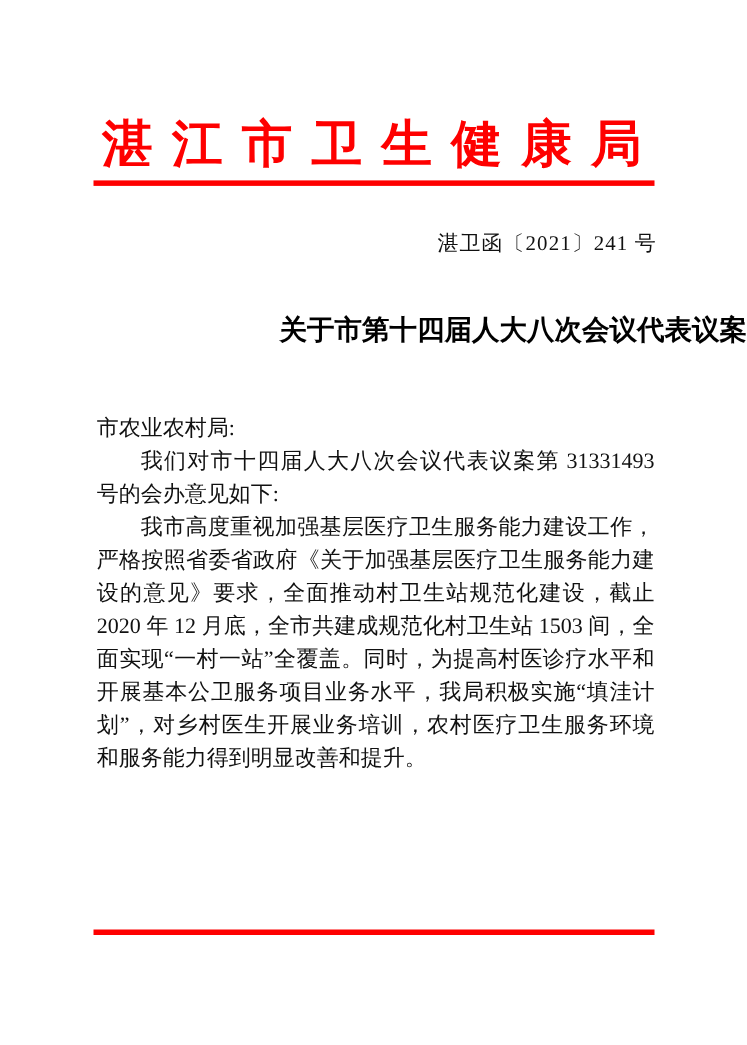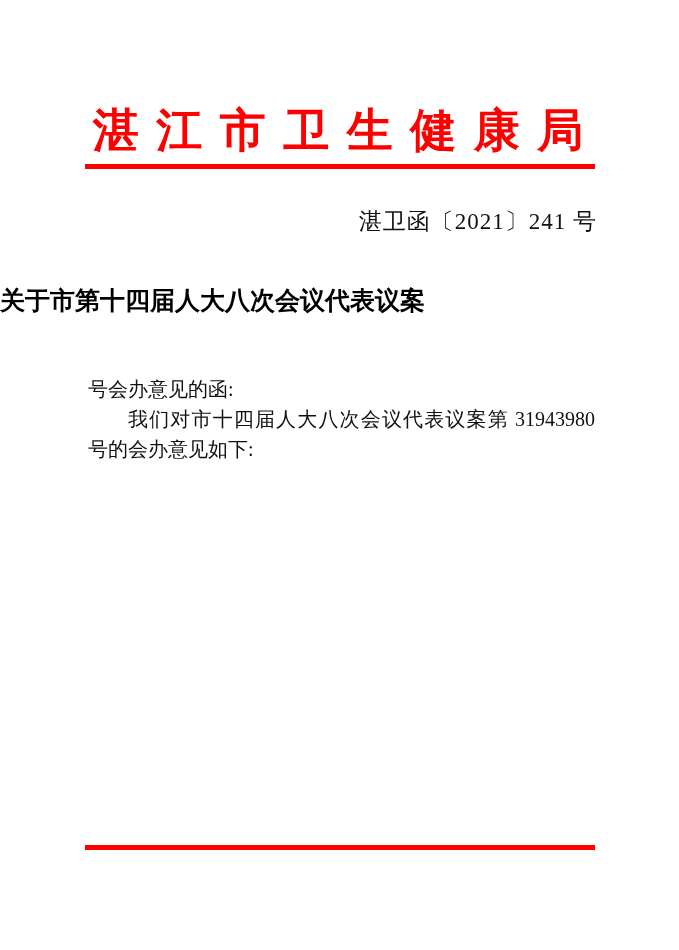--- a/index.html
+++ b/index.html
@@ -37,37 +37,38 @@
     height: 5px;
     background: #fe0000;
   }
   .rule-top { top: 164px; }
   .rule-bottom { top: 845px; }
 
   .doc-number {
     position: absolute;
     top: 208px;
     right: 82px;
-    font-size: 23px;
+    font-size: 19px;
     line-height: 28px;
     letter-spacing: 1px;
     color: #111111;
   }
 
   .doc-title {
     position: absolute;
     top: 283px;
     left: 0;
     right: 0;
     margin: 0;
-    text-align: left;
+    text-align: right;
     font-size: 25px;
     font-weight: bold;
     line-height: 35px;
     color: #000000;
+    padding-left: 43px;
   }
 
   .doc-body {
     position: absolute;
     top: 374px;
     left: 88px;
     width: 507px;
     font-size: 20px;
     line-height: 30px;
     text-align: justify;
@@ -89,19 +90,20 @@
 
   <div class="red-rule rule-top"></div>
 
   <div class="doc-number">湛卫函〔2021〕241 号</div>
 
   <h1 class="doc-title">
     <span>关于市第十四届人大八次会议代表议案</span><br>
   </h1>
 
   <div class="doc-body">
-    <p>号会办意见的函:</p>
-    <p class="indent">我们对市十四届人大八次会议代表议案第 31943980 号的会办意见如下:</p>
+    <p>市农业农村局:</p>
+    <p class="indent">我们对市十四届人大八次会议代表议案第 31331493 号的会办意见如下:</p>
+    <p class="indent">我市高度重视加强基层医疗卫生服务能力建设工作，严格按照省委省政府《关于加强基层医疗卫生服务能力建设的意见》要求，全面推动村卫生站规范化建设，截止 2020 年 12 月底，全市共建成规范化村卫生站 1503 间，全面实现“一村一站”全覆盖。同时，为提高村医诊疗水平和开展基本公卫服务项目业务水平，我局积极实施“填洼计划”，对乡村医生开展业务培训，农村医疗卫生服务环境和服务能力得到明显改善和提升。</p>
   </div>
 
   <div class="red-rule rule-bottom"></div>
 
 </div>
 
 </body></html>

